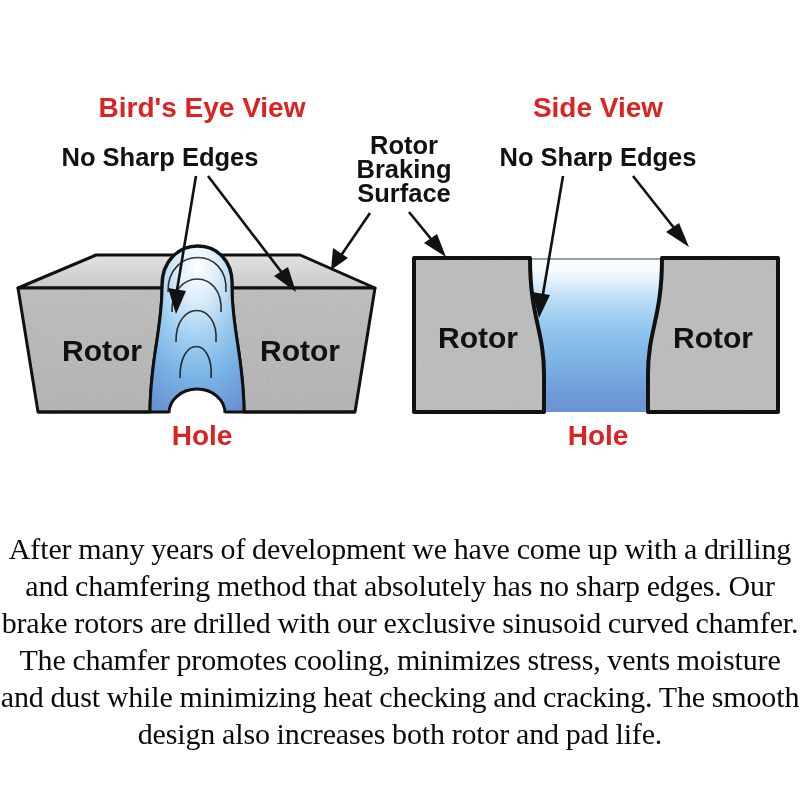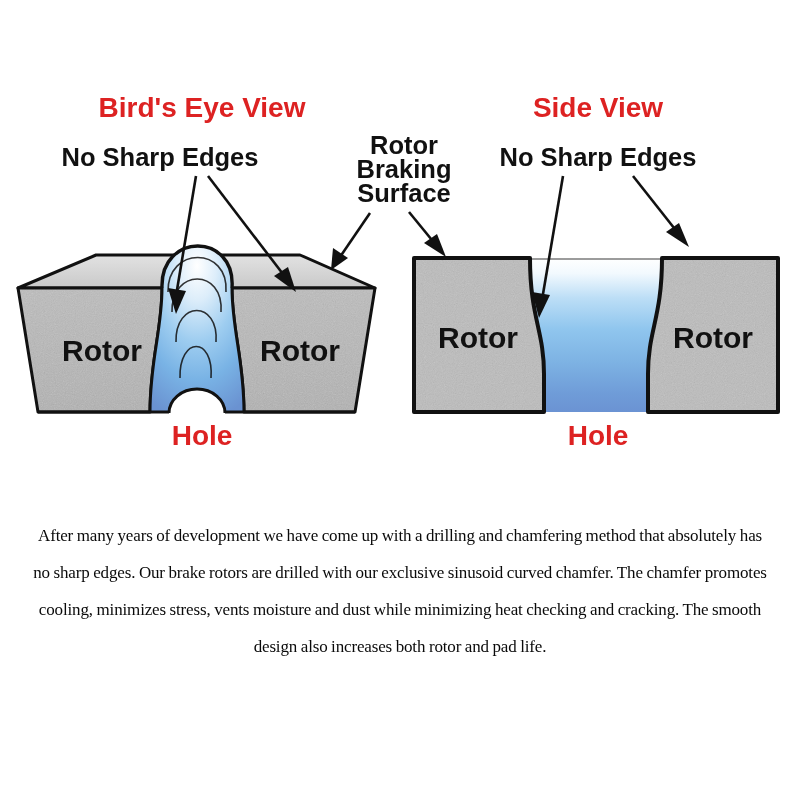--- a/index.html
+++ b/index.html
@@ -57,24 +57,24 @@
   }
   .arrowhead {
     fill: #111111;
   }
   #caption {
     position: absolute;
     left: 0;
     top: 500px;
     width: 800px;
     box-sizing: border-box;
-    padding: 0 30px;
+    padding: 0 0;
     text-align: center;
     font-family: "Liberation Serif", serif;
-    font-size: 17px;
+    font-size: 30px;
     line-height: 37px;
     color: #0a0a0a;
     letter-spacing: -0.15px;
     word-spacing: -0.5px;
   }
 </style>
 </head>
 <body>
 
 <div id="page">

